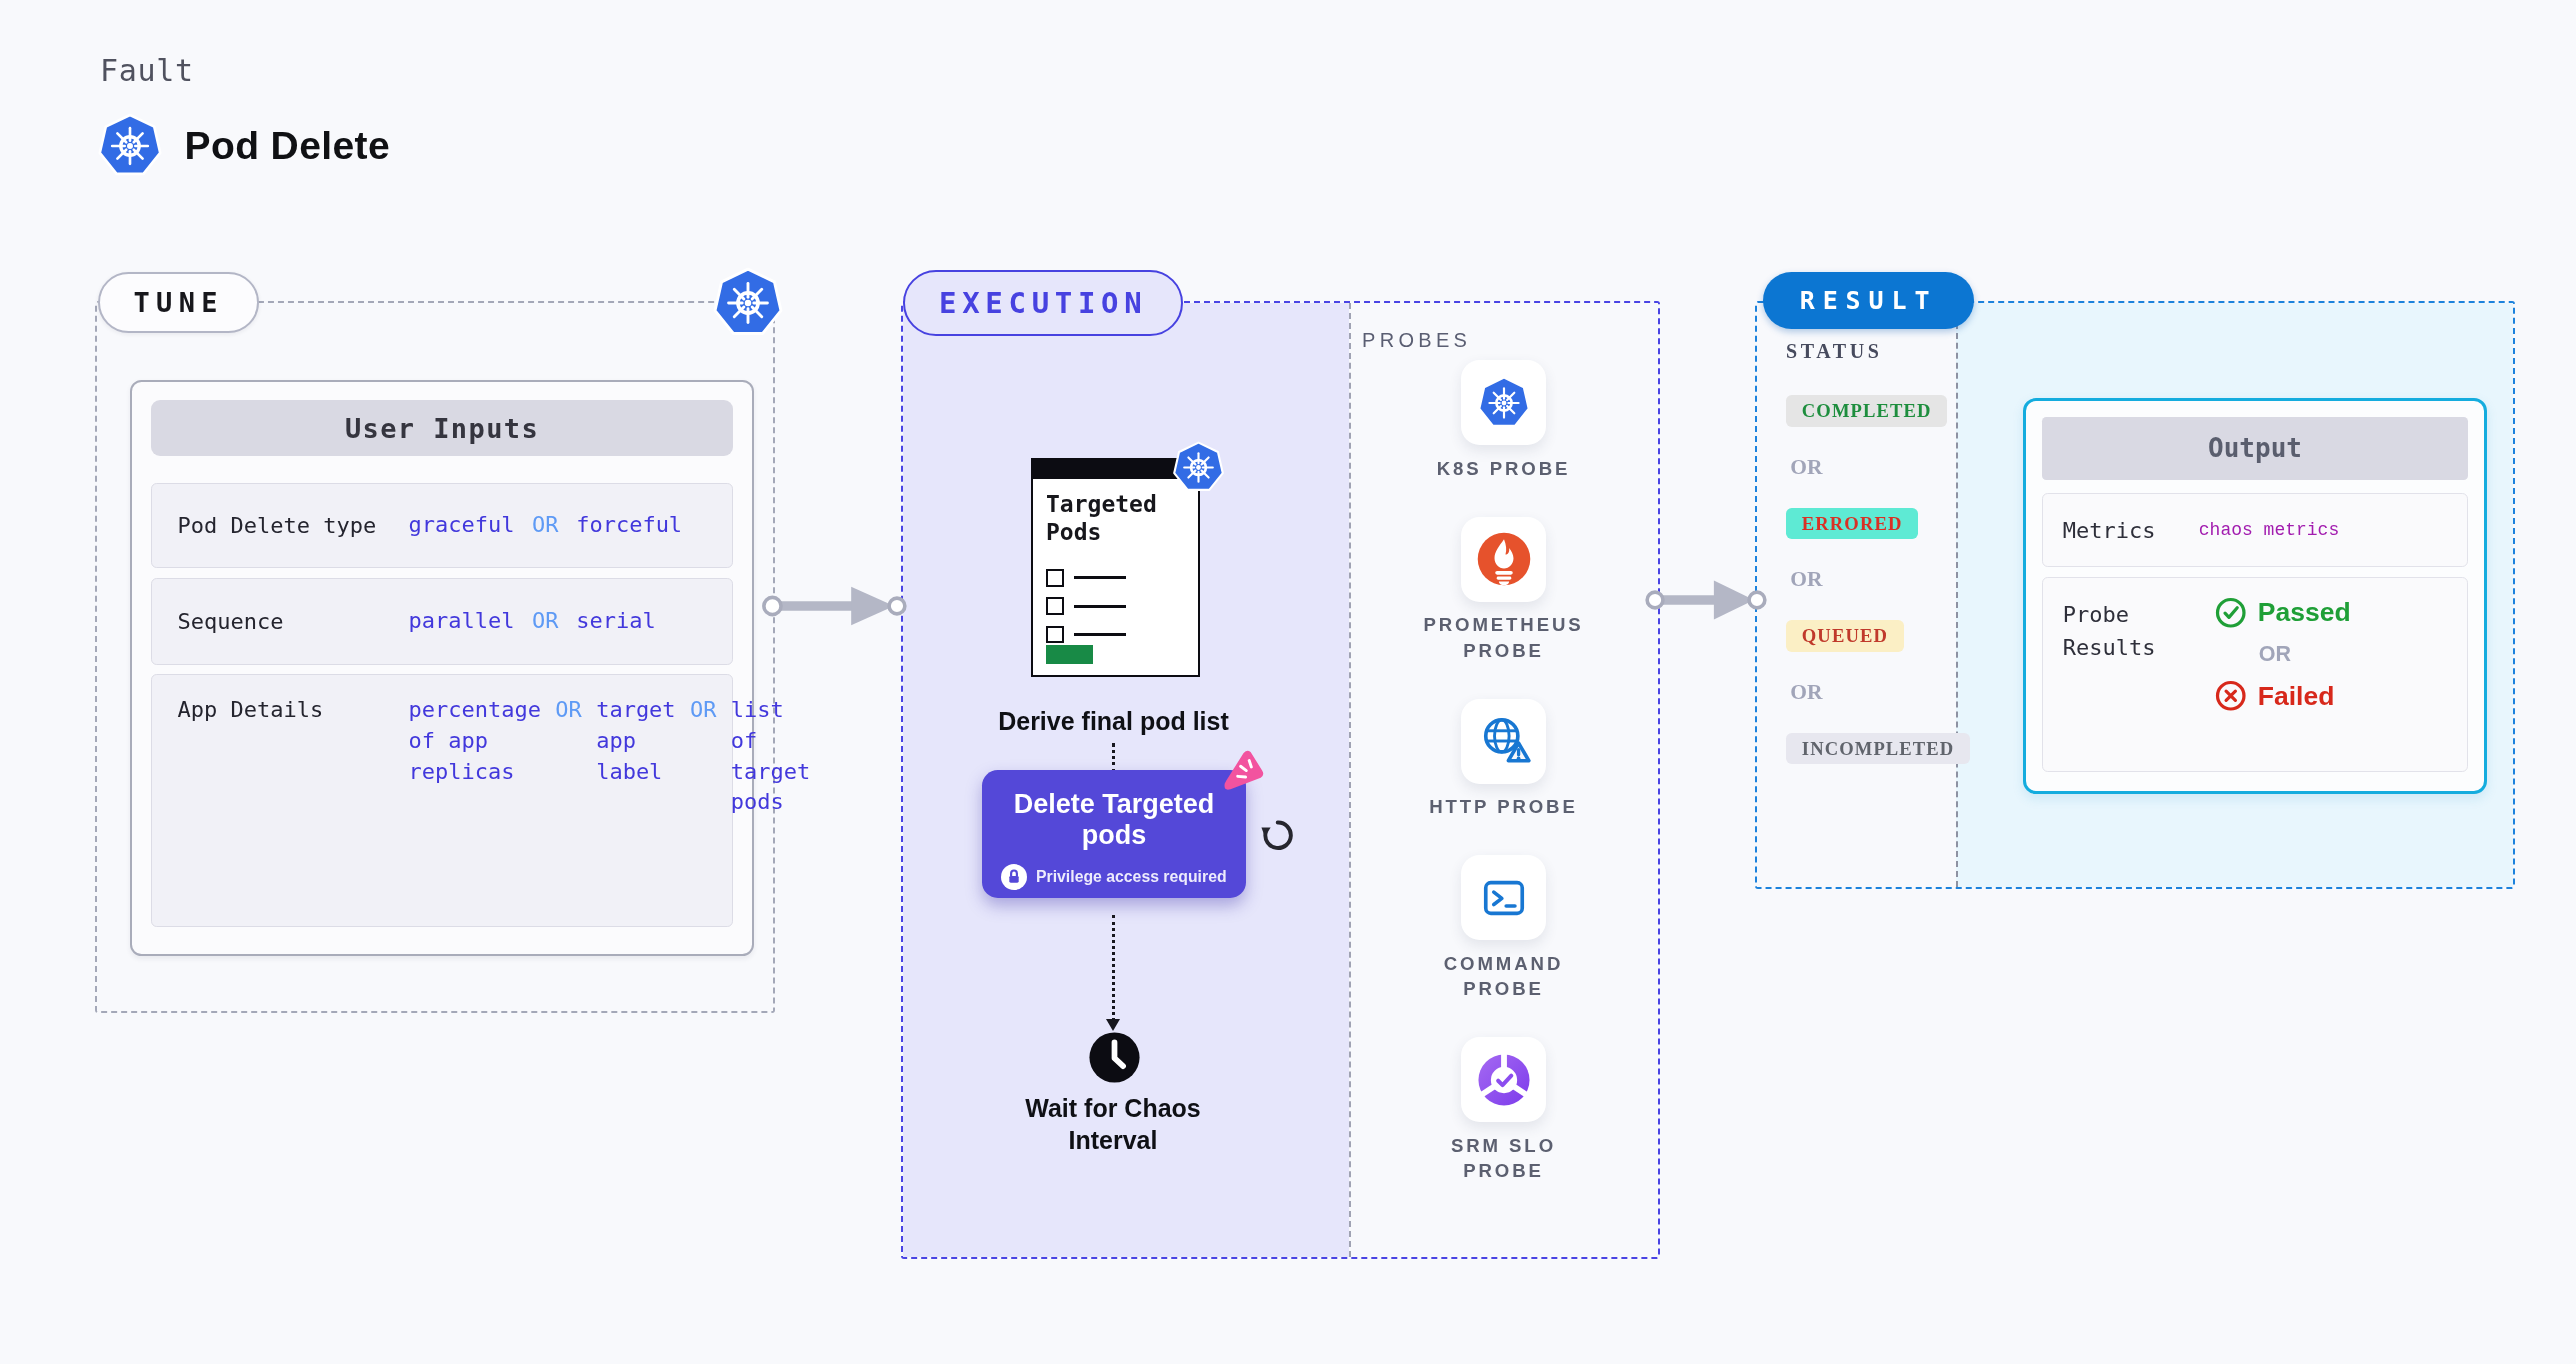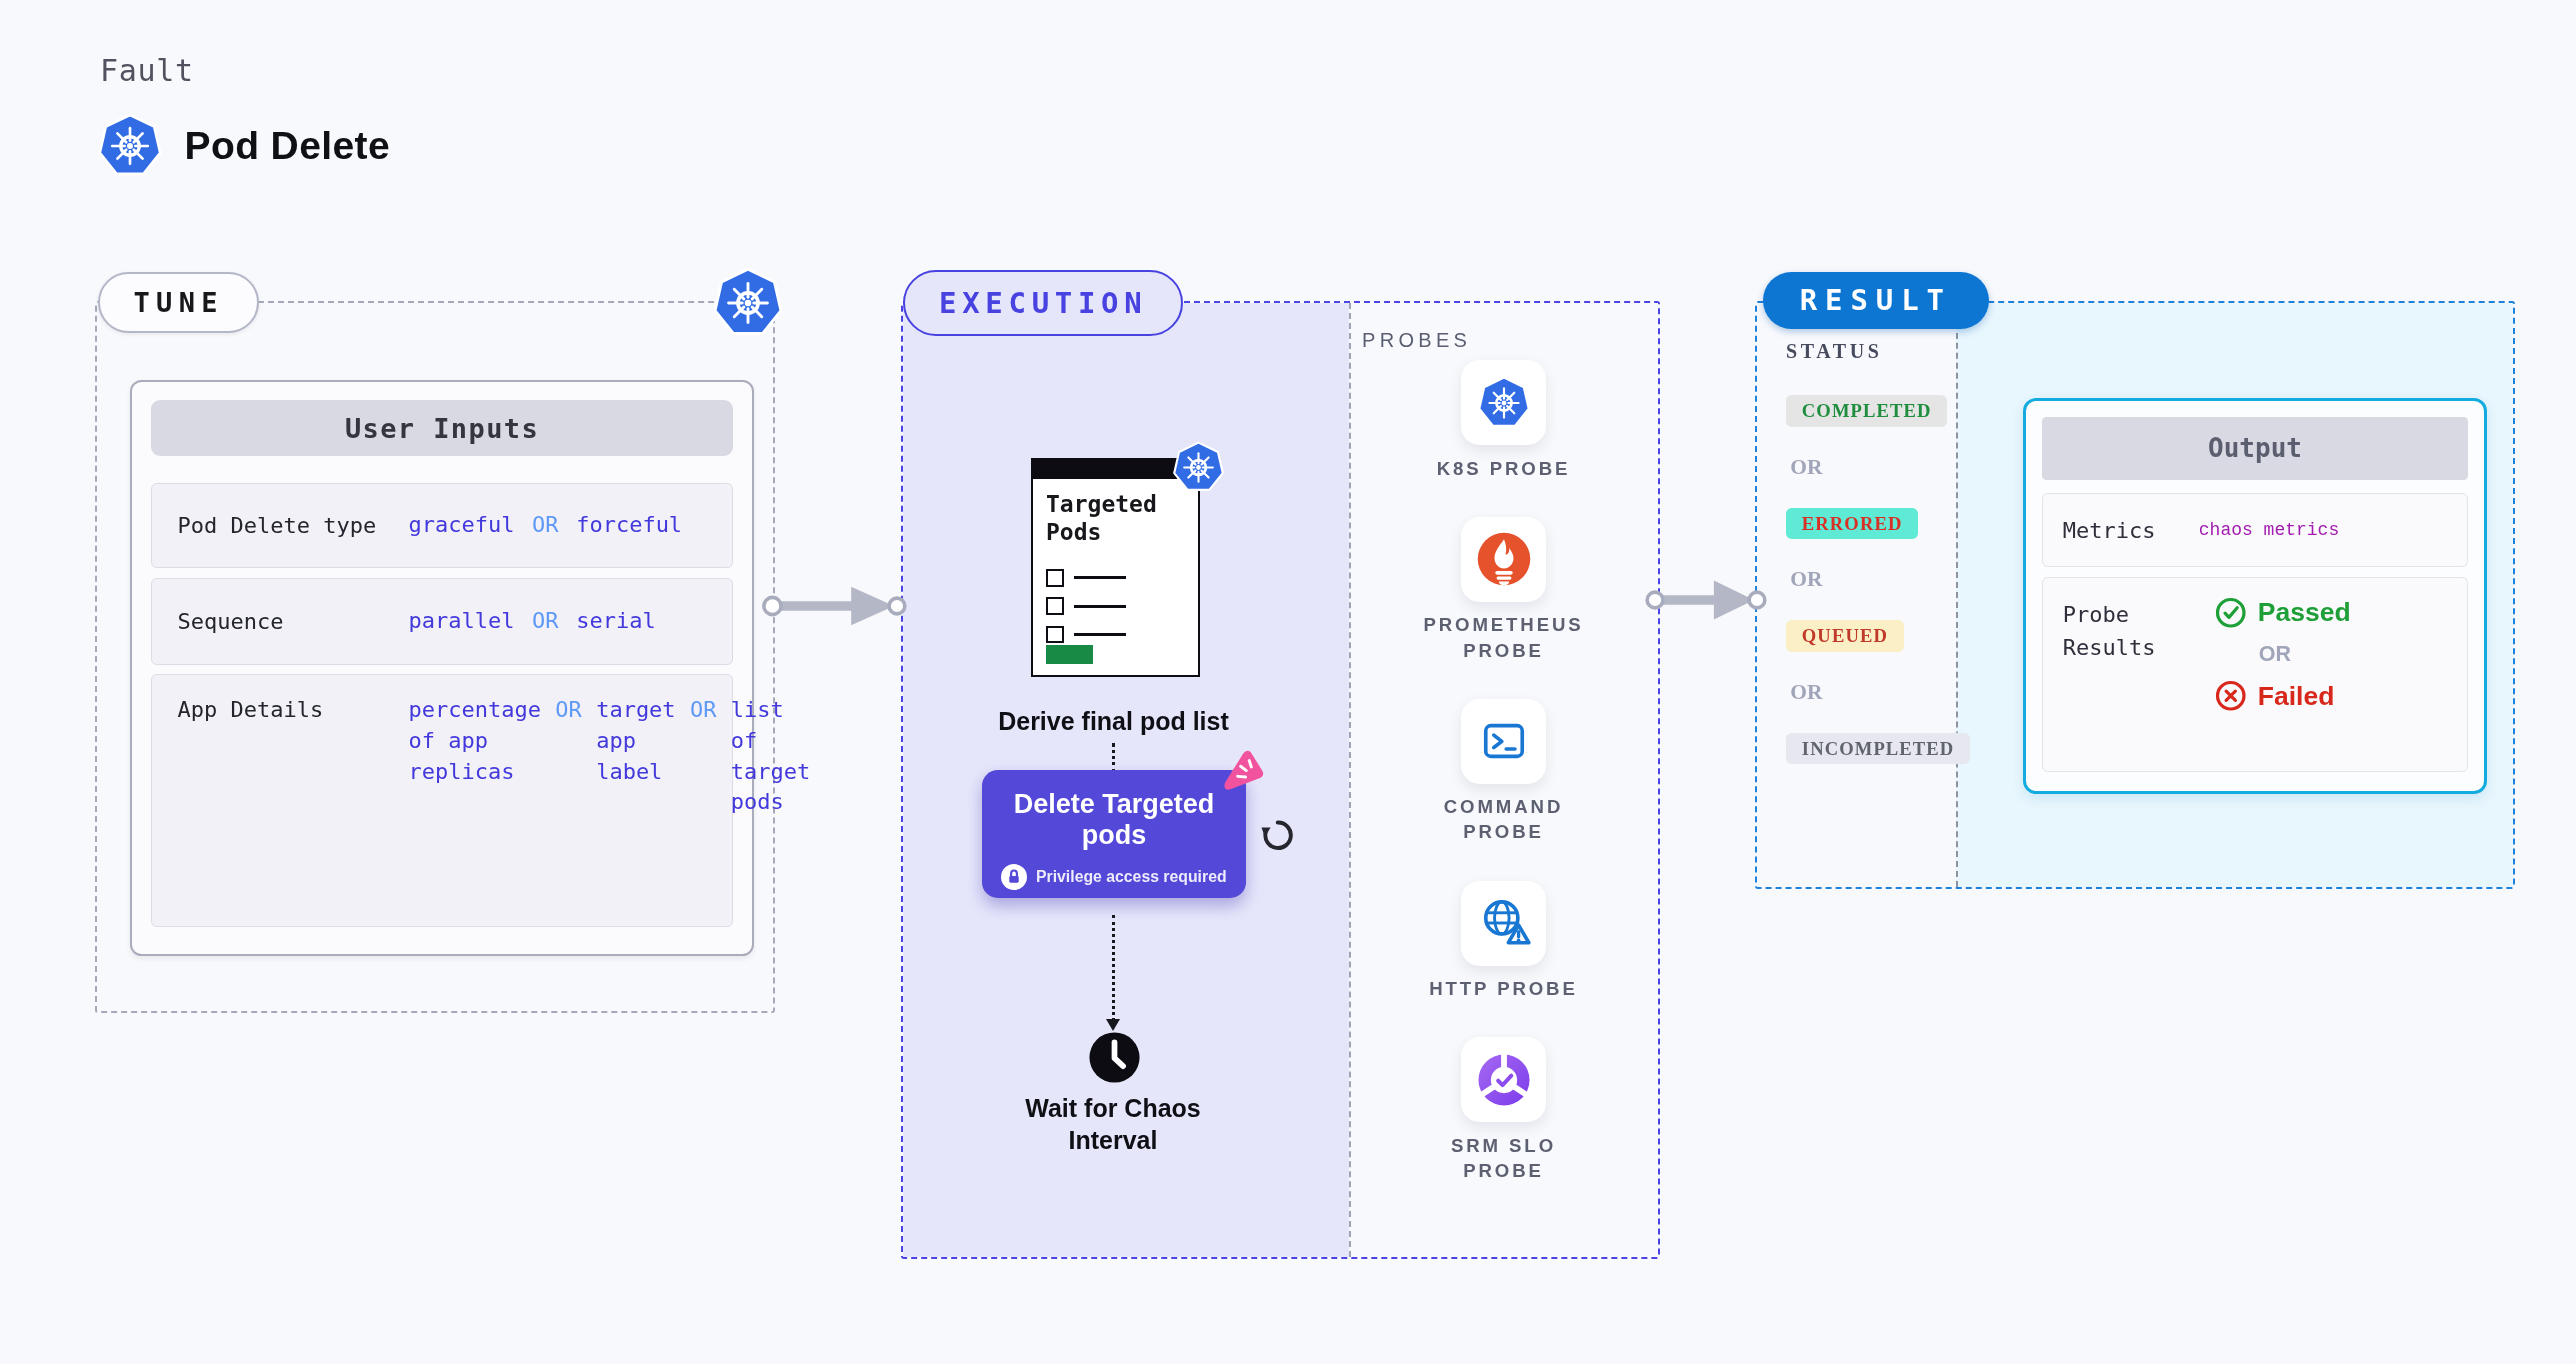--- a/index.html
+++ b/index.html
@@ -97,21 +97,21 @@
   .probe-card svg{width:54px;height:54px;}
   .probe-label{margin-top:10.7px;width:165px;text-align:center;font-size:18.6px;font-weight:700;
     color:#5C6070;letter-spacing:2.9px;line-height:1.35;}
 
   
   .result-box{position:absolute;left:1755px;top:301px;width:756px;height:584px;
     border:2.9px dashed #1C82DC;border-radius:2.9px;}
   .result-fill{position:absolute;left:199px;top:0;right:0;bottom:0;background:#E8F6FD;}
   .status-sep{position:absolute;left:199px;top:0;bottom:0;width:0;border-left:2.1px dashed #8E92A2;}
   .result-pill{left:5.7px;top:-31.5px;height:57px;padding:0 37px;background:#0C76D2;border:none;
-    font-size:29px;color:#ffffff;letter-spacing:7.9px;box-shadow:0 2.9px 7.2px rgba(10,90,180,.3);}
+    font-size:25px;color:#ffffff;letter-spacing:7.9px;box-shadow:0 2.9px 7.2px rgba(10,90,180,.3);}
 
   .status-col{position:absolute;left:29px;top:37px;display:flex;flex-direction:column;
     align-items:flex-start;gap:28px;z-index:2;font-family:Liberation Serif, serif;}
   .status-header{font-size:20px;font-weight:700;color:#474B5E;letter-spacing:3.6px;margin-bottom:4.3px;}
   .badge{height:31.5px;display:flex;align-items:center;padding:0 15.8px;border-radius:5.7px;
     font-size:18.6px;font-weight:700;letter-spacing:1.1px;}
   .b-completed{background:#e5e5e5;color:#1E8E3E;}
   .b-errored{background:#5eead4;color:#D93025;}
   .b-queued{background:#FBEFC5;color:#C0392B;}
   .b-incompleted{background:#E7E7EF;color:#60646C;}
@@ -302,43 +302,43 @@
               <rect x="27" y="61" width="20" height="4.5" rx="2" fill="#FFFFFF"></rect>
               <path d="M30 68 a7 5 0 0 0 14 0 z" fill="#FFFFFF"></path>
             </svg>
           </div>
           <div class="probe-label">PROMETHEUS PROBE</div>
         </div>
 
         <div class="probe-item">
           <div class="probe-card">
             <svg viewBox="0 0 74 74">
-              <rect x="12" y="16" width="50" height="42" rx="7" stroke="#1877D2" stroke-width="5" fill="none"></rect>
-              <path d="M23 29 l11 8.5 l-11 8.5" stroke="#1877D2" stroke-width="5" fill="none" stroke-linecap="round" stroke-linejoin="round"></path>
-              <line x1="40" y1="48" x2="52" y2="48" stroke="#1877D2" stroke-width="5" stroke-linecap="round"></line>
-            </svg>
-          </div>
-          <div class="probe-label">COMMAND PROBE</div>
-        </div>
-
-        <div class="probe-item">
-          <div class="probe-card">
-            <svg viewBox="0 0 74 74">
               <g stroke="#1877D2" fill="none">
                 <circle cx="34" cy="30" r="22" stroke-width="5"></circle>
                 <ellipse cx="34" cy="30" rx="10" ry="22" stroke-width="4"></ellipse>
                 <line x1="14" y1="23" x2="54" y2="23" stroke-width="4"></line>
                 <line x1="14" y1="37" x2="54" y2="37" stroke-width="4"></line>
               </g>
               <path d="M57 40 L71 64 H43 Z" fill="#F8F9FC" stroke="#1877D2" stroke-width="5" stroke-linejoin="round"></path>
               <line x1="57" y1="49" x2="57" y2="56" stroke="#1877D2" stroke-width="4.5" stroke-linecap="round"></line>
               <circle cx="57" cy="61" r="2.6" fill="#1877D2"></circle>
             </svg>
           </div>
           <div class="probe-label">HTTP PROBE</div>
+        </div>
+
+        <div class="probe-item">
+          <div class="probe-card">
+            <svg viewBox="0 0 74 74">
+              <rect x="12" y="16" width="50" height="42" rx="7" stroke="#1877D2" stroke-width="5" fill="none"></rect>
+              <path d="M23 29 l11 8.5 l-11 8.5" stroke="#1877D2" stroke-width="5" fill="none" stroke-linecap="round" stroke-linejoin="round"></path>
+              <line x1="40" y1="48" x2="52" y2="48" stroke="#1877D2" stroke-width="5" stroke-linecap="round"></line>
+            </svg>
+          </div>
+          <div class="probe-label">COMMAND PROBE</div>
         </div>
 
         <div class="probe-item">
           <div class="probe-card">
             <svg viewBox="0 0 74 74">
               <defs>
                 <linearGradient id="srmg" x1="0" y1="0" x2="1" y2="1">
                   <stop offset="0" stop-color="#A569F2"></stop>
                     <stop offset="1" stop-color="#7C3BEB"></stop>
                 </linearGradient>

